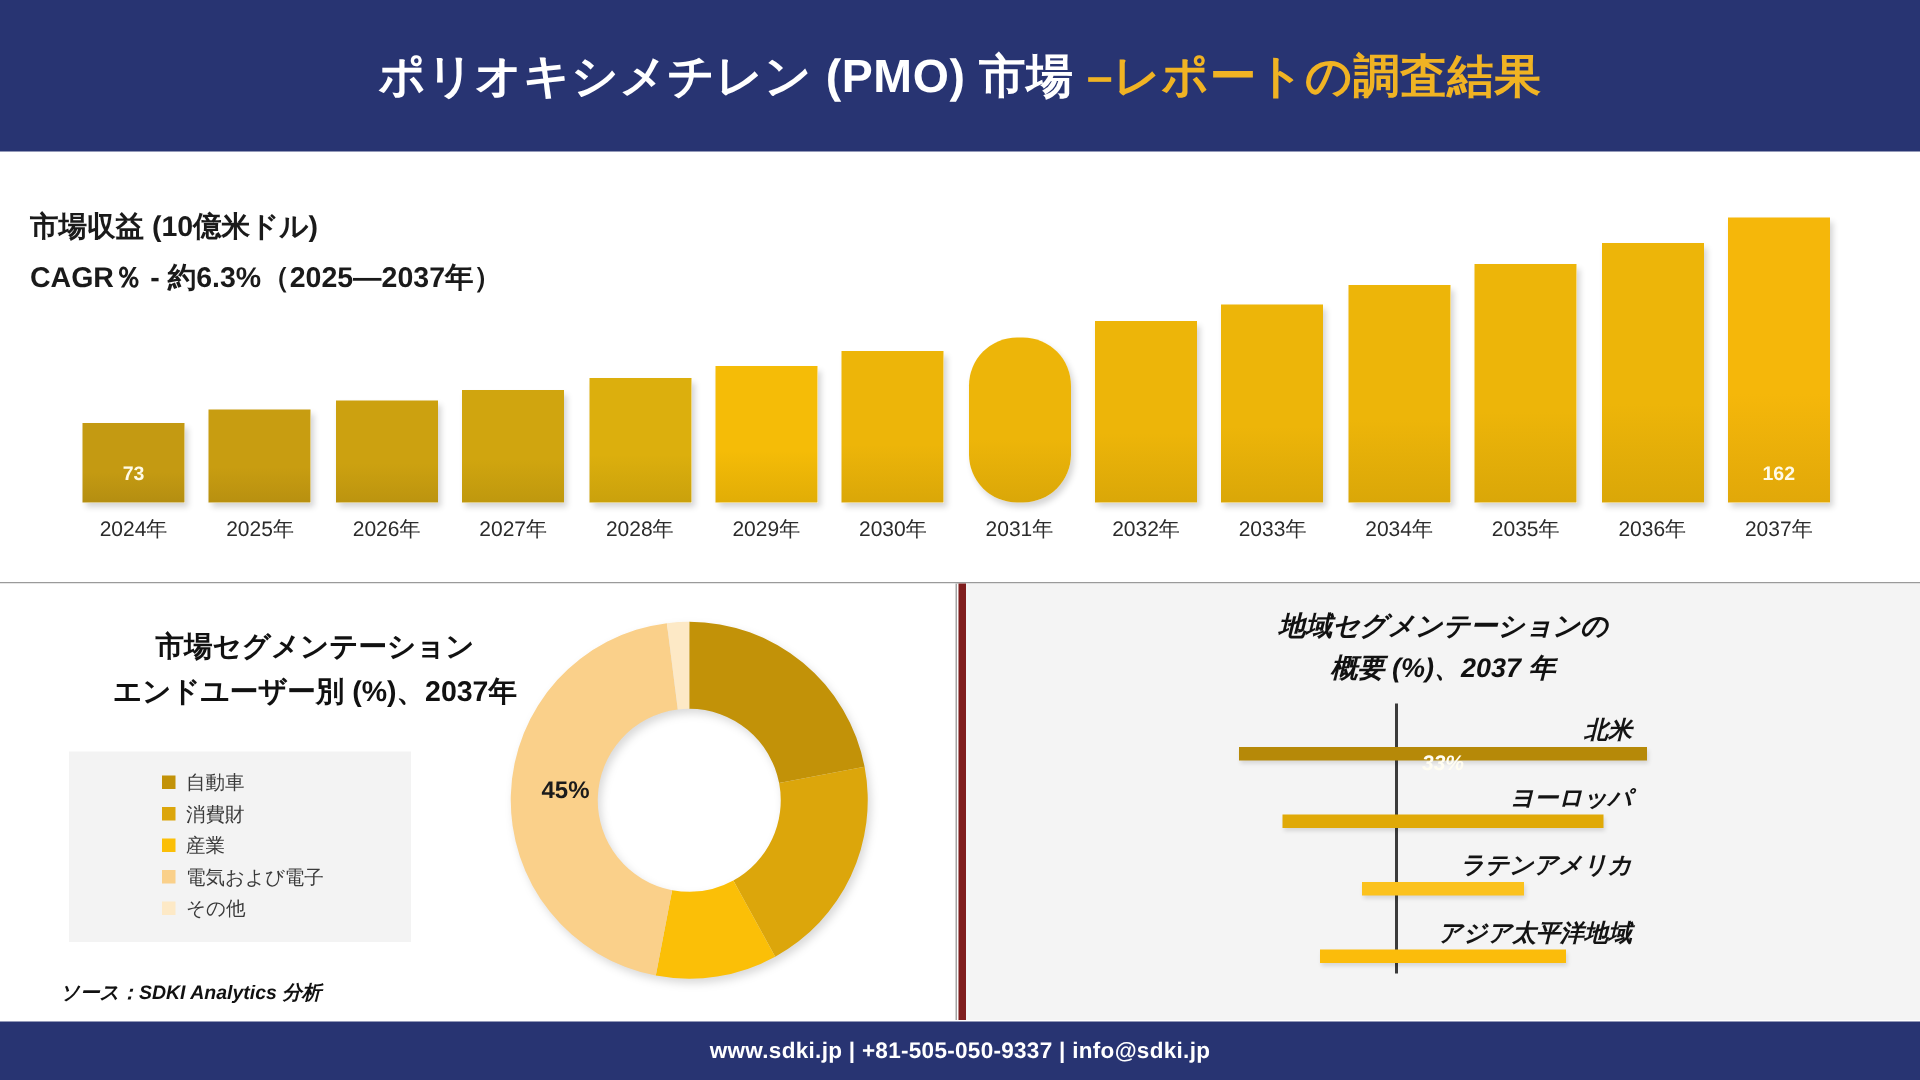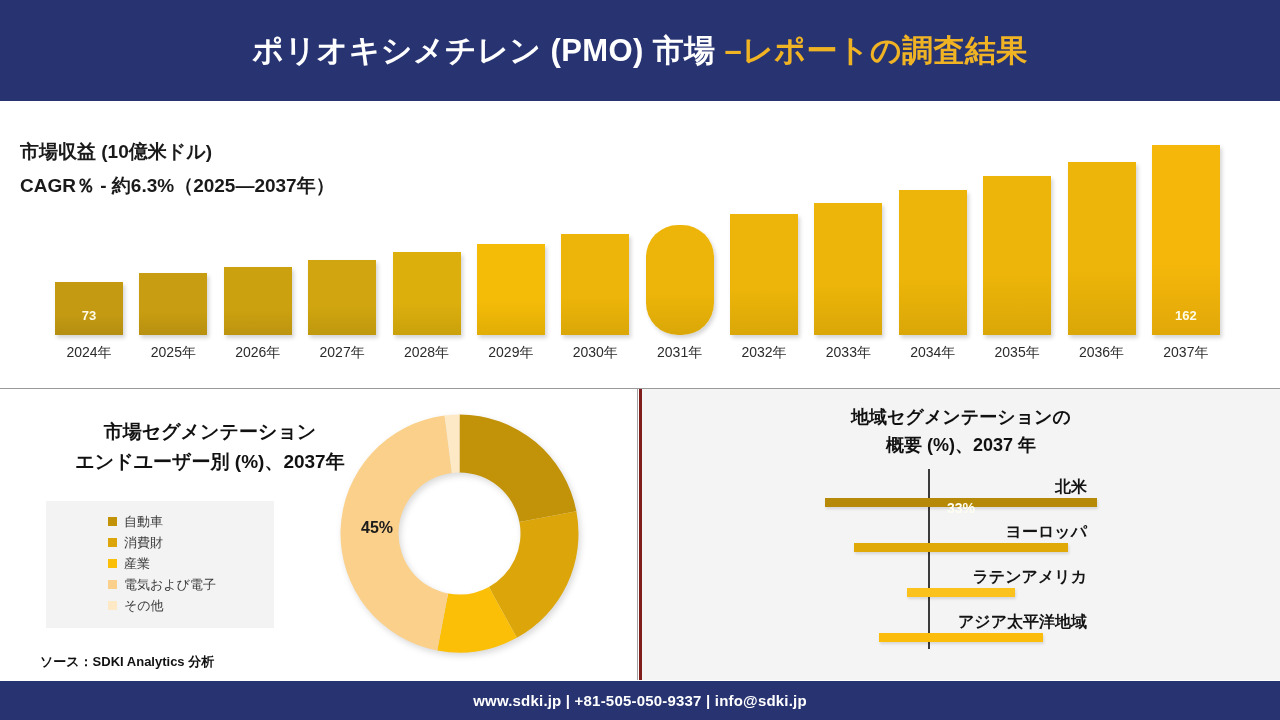--- a/index.html
+++ b/index.html
@@ -90,28 +90,28 @@
   }
   .donut-svg { width: 245px; height: 245px; display: block;
     filter: drop-shadow(2px 3px 3px rgba(0,0,0,.15)); }
   .donut-label {
     position: absolute; left: 24px; top: 108px;
     font-size: 16px; font-weight: bold; color: #1b1b1b;
   }
 
   .source {
     position: absolute; left: 40px; top: 264px;
-    font-size: 13px; font-weight: bold; color: #111;
+    font-size: 13px; font-style: italic; font-weight: bold; color: #111;
     white-space: nowrap;
   }
 
   
   .panel-right {
     position: absolute; left: 639px; top: 389px; width: 641px; height: 291px;
-    background: #f4f4f4; border-left: 3px solid #7f1d1d;
+    background: #f4f4f4; border-left: 5px solid #7f1d1d; font-style: italic;
   }
   .region-title {
     position: absolute; left: 0; top: 14px; width: 100%; text-align: center;
     font-size: 18px; font-weight: bold; color: #111; line-height: 28px;
   }
   .region-chart {
     position: absolute; left: 0; top: 80px; width: 100%; height: 180px;
   }
   .region-axis {
     position: absolute; left: 286px; top: 0; width: 2px; height: 180px;

